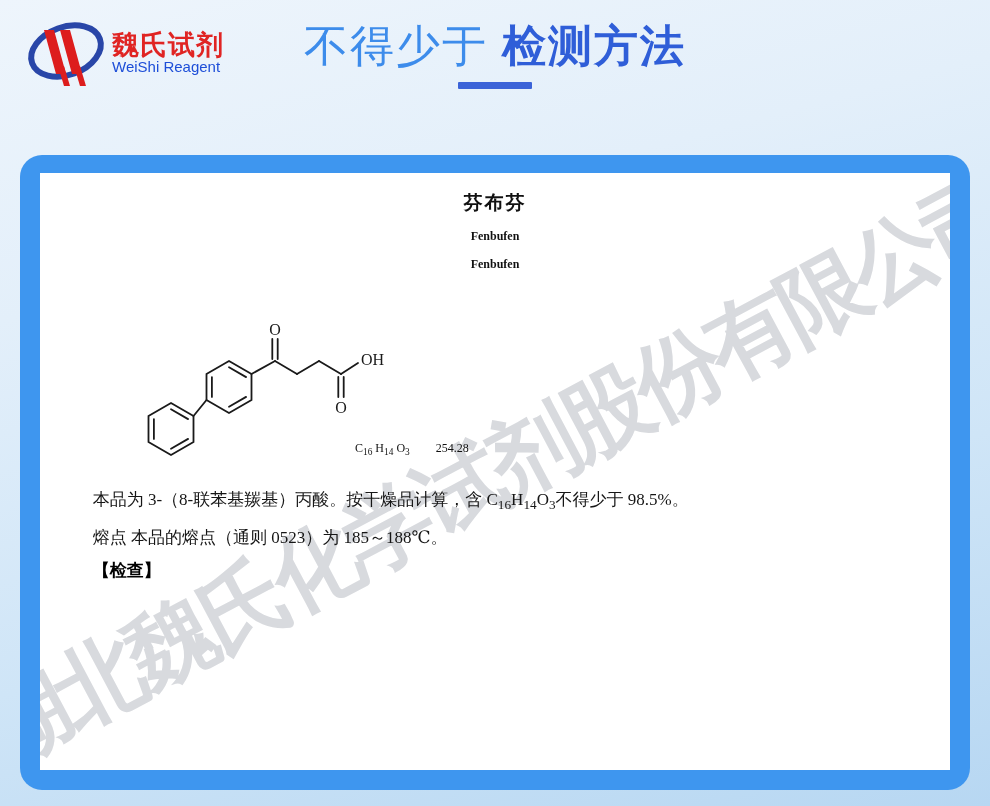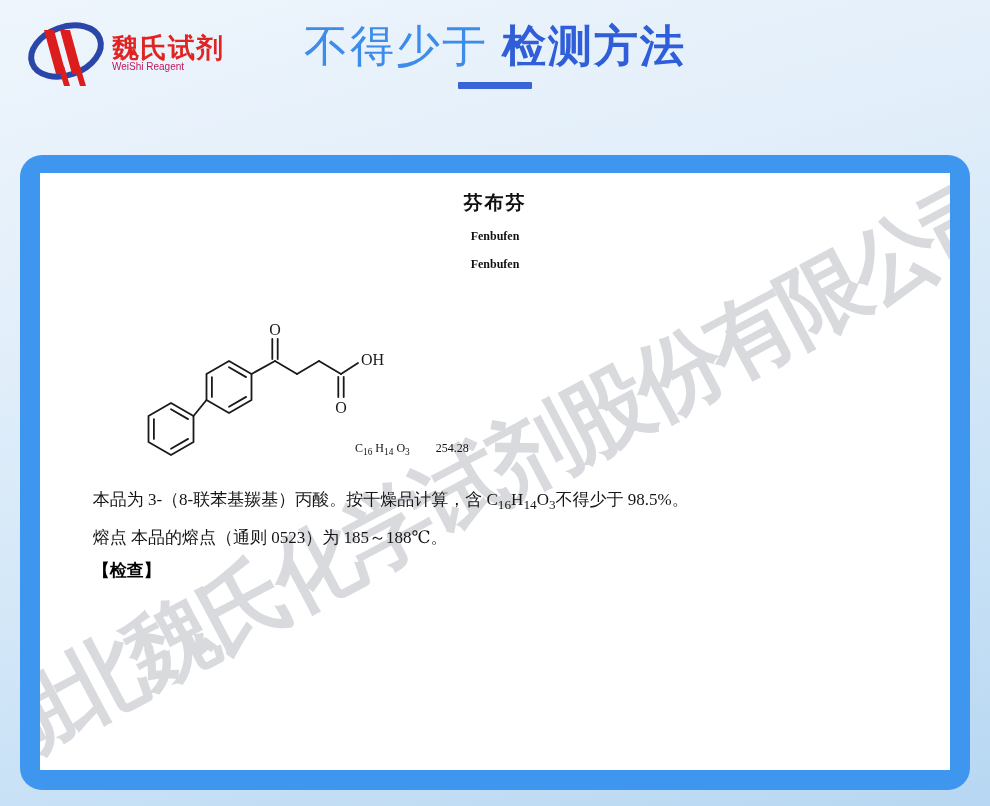--- a/index.html
+++ b/index.html
@@ -9,21 +9,21 @@
     background:linear-gradient(165deg,#eef5fc 0%,#e3effa 30%,#cfe5f7 65%,#b7d7f2 100%);
   }
   #screen{position:relative;width:814px;height:806px;}
 
   
   .header{position:absolute;left:0;top:0;width:990px;height:155px;}
   .logo{position:absolute;left:24px;top:12px;width:220px;height:82px;display:flex;align-items:center;}
   .logo-mark{width:84px;height:78px;flex:0 0 auto;}
   .logo-text{margin-left:4px;line-height:1.05;}
   .logo-cn{font-size:27px;font-weight:bold;color:#e02423;letter-spacing:1px;}
-  .logo-en{font-size:10px;color:#be185d;}
+  .logo-en{font-size:15px;color:#1d4ed8;}
   .title-wrap{position:absolute;left:0;top:0;width:990px;text-align:center;}
   .main-title{margin-top:22px;font-size:44px;line-height:1.1;letter-spacing:2px;}
   .title-light{color:#3d8ceb;font-weight:normal;}
   .title-bold{color:#2f5ed8;font-weight:bold;}
   .subtitle{margin-top:14px;font-size:18px;color:#3a3f47;letter-spacing:1px;}
   .title-bar{width:74px;height:7px;background:#3b63d8;border-radius:1px;margin:12px auto 0 auto;}
 
   
   .panel{position:absolute;left:20px;top:155px;width:950px;height:635px;background:#3e96ef;border-radius:22px;}
   .card{position:absolute;left:20px;top:18px;width:910px;height:597px;background:#ffffff;overflow:hidden;}

